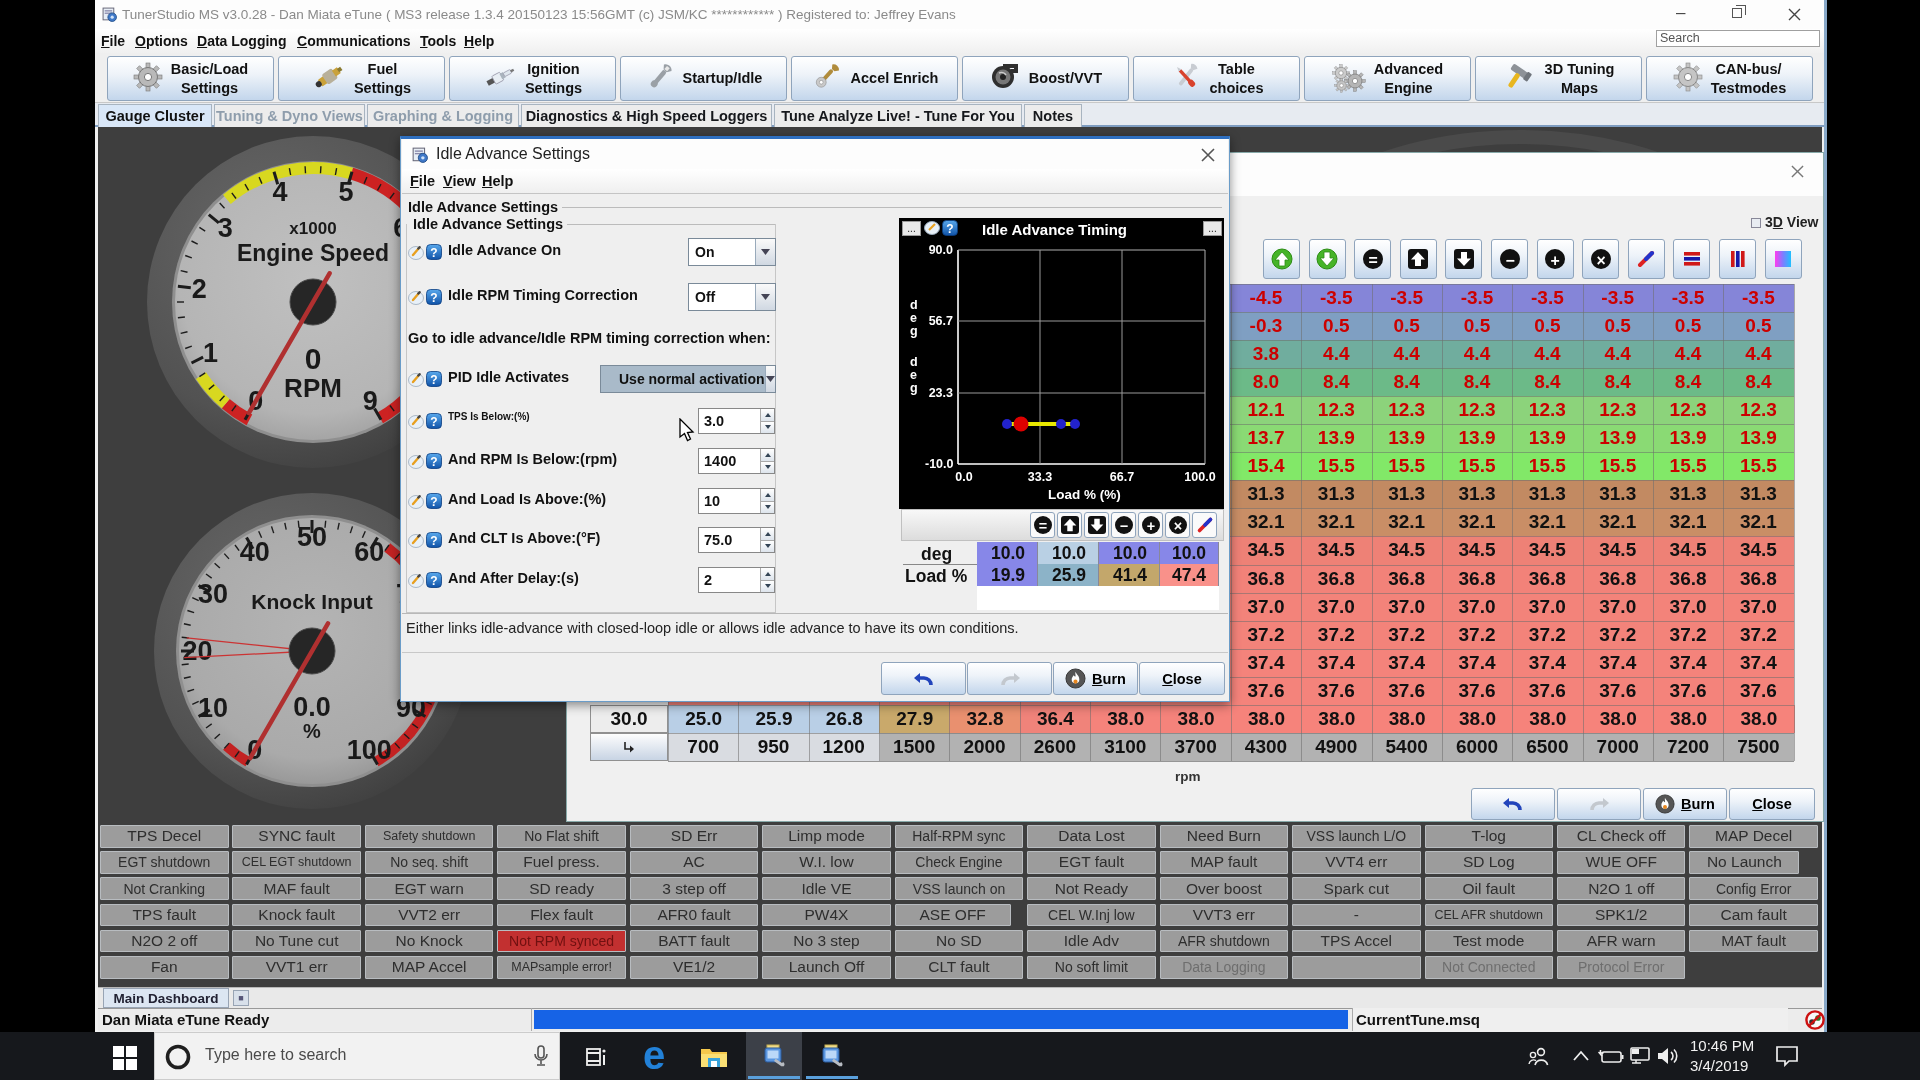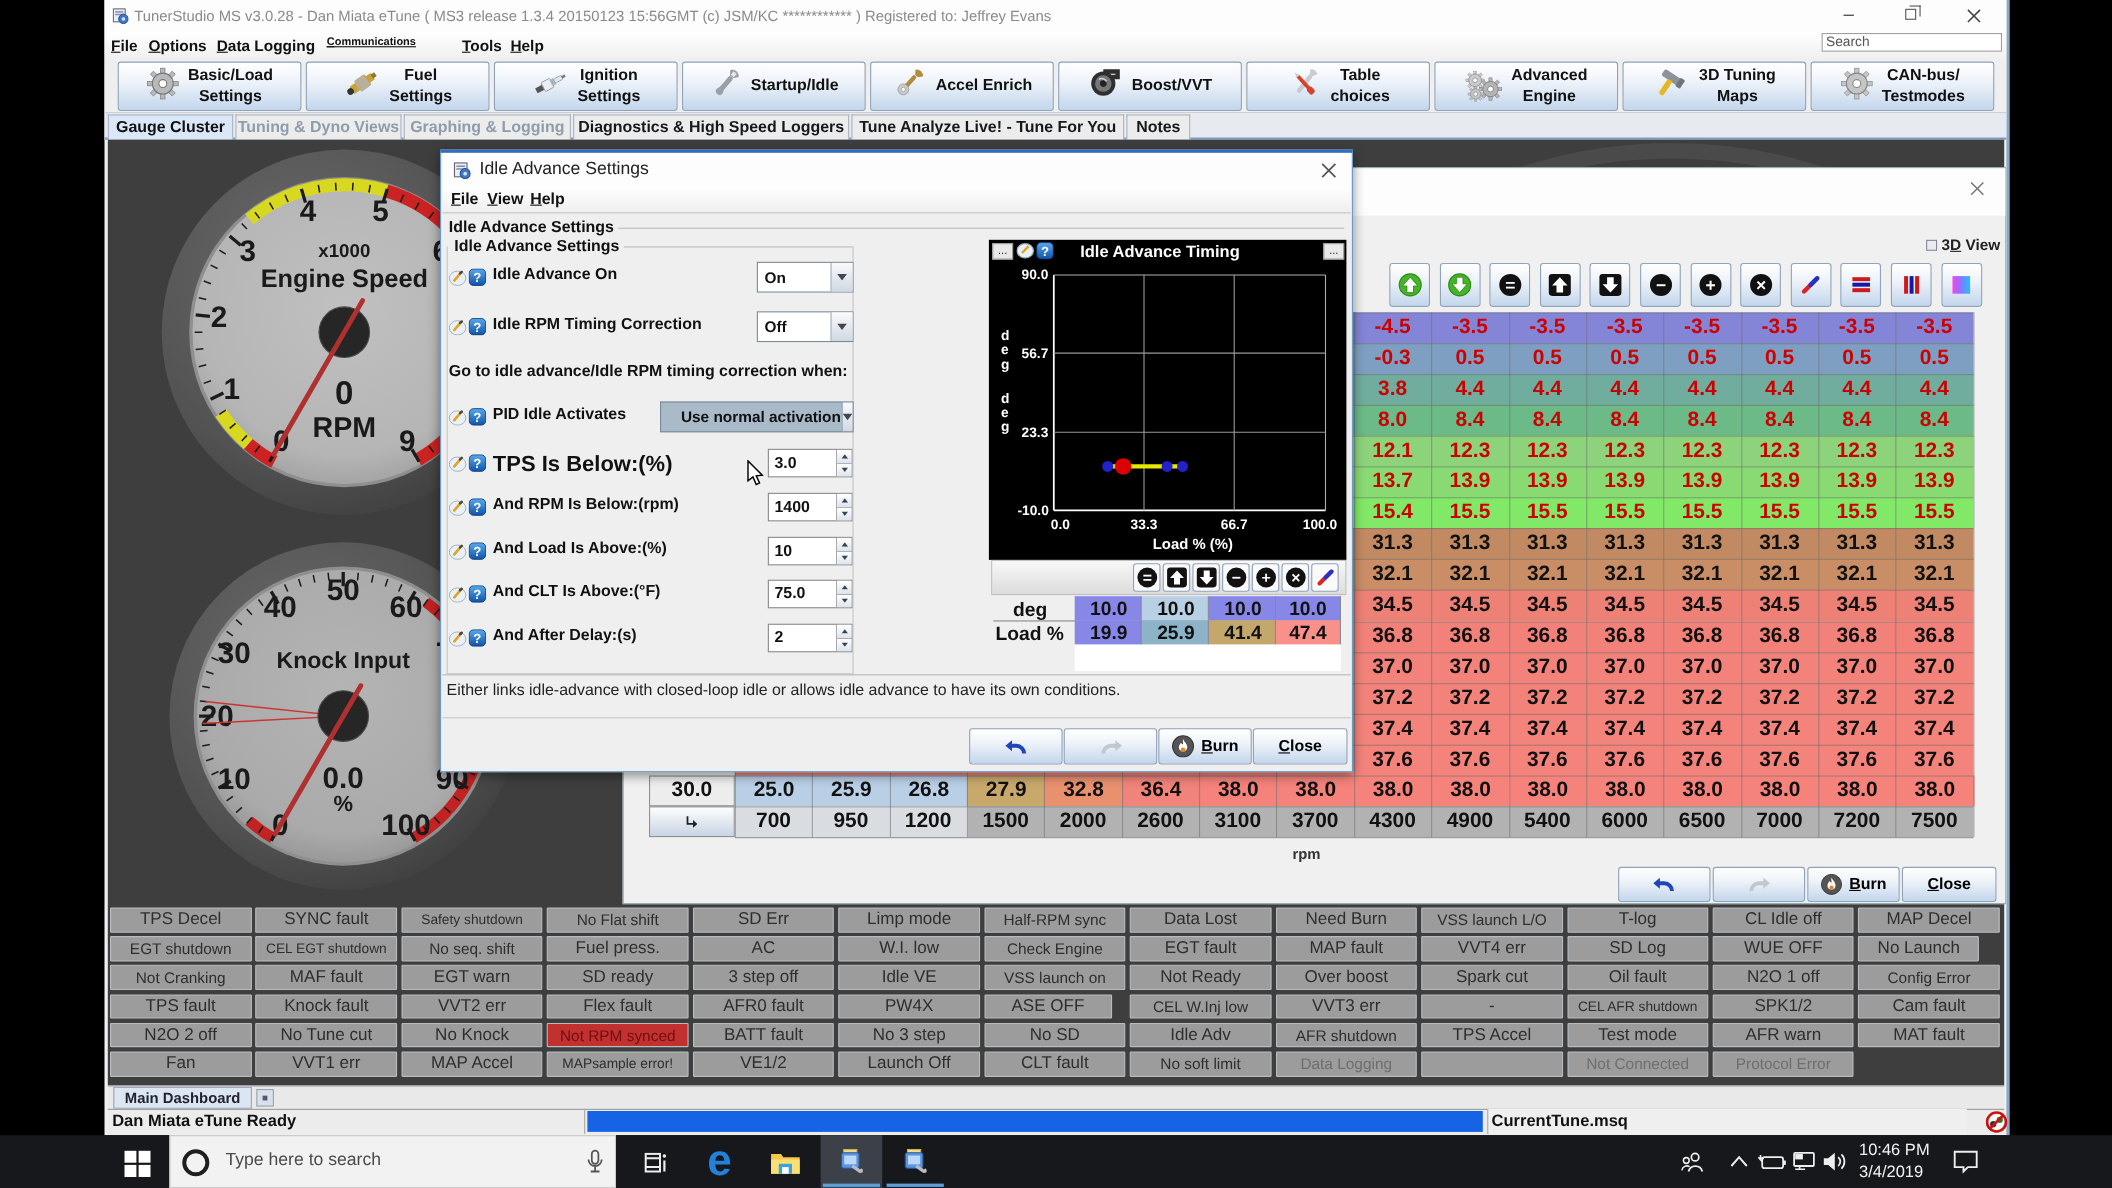--- a/index.html
+++ b/index.html
@@ -21,21 +21,21 @@
 <div class="abs" style="left:1676px;top:3px;white-space:nowrap;font-size:17px;color:#444;">–</div>
 <div class="abs" style="left:1732px;top:8px;width:10px;height:10px;border:1.4px solid #555"></div>
 <div class="abs" style="left:1735.5px;top:5px;width:10px;height:10px;border:1.4px solid #555;border-left:none;border-bottom:none"></div>
 <svg class="abs" style="left:1788px;top:8px" width="13" height="13" viewBox="0 0 13 13">
     <path d="M1 1 L12 12 M12 1 L1 12" stroke="#444" stroke-width="1.4"></path>
   </svg>
 <div class="abs" style="left:95px;top:29px;width:1729px;height:24px;background:linear-gradient(#ffffff,#f0f0f0);"></div>
 <div class="abs" style="left:101px;top:33px;white-space:nowrap;font-size:14px;font-weight:bold;color:#111;"><u>F</u>ile</div>
 <div class="abs" style="left:135px;top:33px;white-space:nowrap;font-size:14px;font-weight:bold;color:#111;"><u>O</u>ptions</div>
 <div class="abs" style="left:197px;top:33px;white-space:nowrap;font-size:14px;font-weight:bold;color:#111;"><u>D</u>ata Logging</div>
-<div class="abs" style="left:297px;top:33px;white-space:nowrap;font-size:10px;font-weight:bold;color:#111;text-decoration:underline;"><u>C</u>ommunications</div>
+<div class="abs" style="left:297px;top:33px;white-space:nowrap;font-size:14px;font-weight:bold;color:#111;"><u>C</u>ommunications</div>
 <div class="abs" style="left:420px;top:33px;white-space:nowrap;font-size:14px;font-weight:bold;color:#111;"><u>T</u>ools</div>
 <div class="abs" style="left:464px;top:33px;white-space:nowrap;font-size:14px;font-weight:bold;color:#111;"><u>H</u>elp</div>
 <div class="abs" style="left:1656px;top:30px;width:164px;height:17px;background:#fff;border:1px solid #a0a0a0;"></div>
 <div class="abs" style="left:1660px;top:31px;white-space:nowrap;font-size:12.5px;color:#555;">Search</div>
 <div class="abs" style="left:95px;top:53px;width:1729px;height:50px;background:#efefef;border-bottom:1px solid #c8c8c8;"></div>
 <div class="abs btn grad" style="left:107px;top:56px;width:167px;height:45px;">
     <div style="margin-right:8px"><svg width="30" height="30" viewBox="0 0 30 30">
         <rect x="13" y="1" width="4" height="28" fill="#b9b9b9" stroke="#777" stroke-width="0.6" transform="rotate(0 15 15)"></rect>
         <rect x="13" y="1" width="4" height="28" fill="#b9b9b9" stroke="#777" stroke-width="0.6" transform="rotate(45 15 15)"></rect>
         <rect x="13" y="1" width="4" height="28" fill="#b9b9b9" stroke="#777" stroke-width="0.6" transform="rotate(90 15 15)"></rect>
@@ -357,21 +357,21 @@
 <div class="abs" style="left:232.45px;top:825.0px;width:128.5px;height:22.5px;background:#9c9c9c;border:1px solid #b8bcc0;border-radius:1px;display:flex;align-items:center;justify-content:center;font-size:15.5px;color:#2e2e2e;">SYNC fault</div>
 <div class="abs" style="left:364.9px;top:825.0px;width:128.5px;height:22.5px;background:#9c9c9c;border:1px solid #b8bcc0;border-radius:1px;display:flex;align-items:center;justify-content:center;font-size:12.5px;color:#2e2e2e;">Safety shutdown</div>
 <div class="abs" style="left:497.34999999999997px;top:825.0px;width:128.5px;height:22.5px;background:#9c9c9c;border:1px solid #b8bcc0;border-radius:1px;display:flex;align-items:center;justify-content:center;font-size:14px;color:#2e2e2e;">No Flat shift</div>
 <div class="abs" style="left:629.8px;top:825.0px;width:128.5px;height:22.5px;background:#9c9c9c;border:1px solid #b8bcc0;border-radius:1px;display:flex;align-items:center;justify-content:center;font-size:15.5px;color:#2e2e2e;">SD Err</div>
 <div class="abs" style="left:762.25px;top:825.0px;width:128.5px;height:22.5px;background:#9c9c9c;border:1px solid #b8bcc0;border-radius:1px;display:flex;align-items:center;justify-content:center;font-size:15.5px;color:#2e2e2e;">Limp mode</div>
 <div class="abs" style="left:894.6999999999999px;top:825.0px;width:128.5px;height:22.5px;background:#9c9c9c;border:1px solid #b8bcc0;border-radius:1px;display:flex;align-items:center;justify-content:center;font-size:14px;color:#2e2e2e;">Half-RPM sync</div>
 <div class="abs" style="left:1027.1499999999999px;top:825.0px;width:128.5px;height:22.5px;background:#9c9c9c;border:1px solid #b8bcc0;border-radius:1px;display:flex;align-items:center;justify-content:center;font-size:15.5px;color:#2e2e2e;">Data Lost</div>
 <div class="abs" style="left:1159.6px;top:825.0px;width:128.5px;height:22.5px;background:#9c9c9c;border:1px solid #b8bcc0;border-radius:1px;display:flex;align-items:center;justify-content:center;font-size:15.5px;color:#2e2e2e;">Need Burn</div>
 <div class="abs" style="left:1292.05px;top:825.0px;width:128.5px;height:22.5px;background:#9c9c9c;border:1px solid #b8bcc0;border-radius:1px;display:flex;align-items:center;justify-content:center;font-size:14px;color:#2e2e2e;">VSS launch L/O</div>
 <div class="abs" style="left:1424.5px;top:825.0px;width:128.5px;height:22.5px;background:#9c9c9c;border:1px solid #b8bcc0;border-radius:1px;display:flex;align-items:center;justify-content:center;font-size:15.5px;color:#2e2e2e;">T-log</div>
-<div class="abs" style="left:1556.9499999999998px;top:825.0px;width:128.5px;height:22.5px;background:#9c9c9c;border:1px solid #b8bcc0;border-radius:1px;display:flex;align-items:center;justify-content:center;font-size:15.5px;color:#2e2e2e;">CL Idle off</div>
+<div class="abs" style="left:1556.9499999999998px;top:825.0px;width:128.5px;height:22.5px;background:#9c9c9c;border:1px solid #b8bcc0;border-radius:1px;display:flex;align-items:center;justify-content:center;font-size:15.5px;color:#2e2e2e;">CL Check off</div>
 <div class="abs" style="left:1689.3999999999999px;top:825.0px;width:128.5px;height:22.5px;background:#9c9c9c;border:1px solid #b8bcc0;border-radius:1px;display:flex;align-items:center;justify-content:center;font-size:15.5px;color:#2e2e2e;">MAP Decel</div>
 <div class="abs" style="left:100.0px;top:851.2px;width:128.5px;height:22.5px;background:#9c9c9c;border:1px solid #b8bcc0;border-radius:1px;display:flex;align-items:center;justify-content:center;font-size:14px;color:#2e2e2e;">EGT shutdown</div>
 <div class="abs" style="left:232.45px;top:851.2px;width:128.5px;height:22.5px;background:#9c9c9c;border:1px solid #b8bcc0;border-radius:1px;display:flex;align-items:center;justify-content:center;font-size:12.5px;color:#2e2e2e;">CEL EGT shutdown</div>
 <div class="abs" style="left:364.9px;top:851.2px;width:128.5px;height:22.5px;background:#9c9c9c;border:1px solid #b8bcc0;border-radius:1px;display:flex;align-items:center;justify-content:center;font-size:14px;color:#2e2e2e;">No seq. shift</div>
 <div class="abs" style="left:497.34999999999997px;top:851.2px;width:128.5px;height:22.5px;background:#9c9c9c;border:1px solid #b8bcc0;border-radius:1px;display:flex;align-items:center;justify-content:center;font-size:15.5px;color:#2e2e2e;">Fuel press.</div>
 <div class="abs" style="left:629.8px;top:851.2px;width:128.5px;height:22.5px;background:#9c9c9c;border:1px solid #b8bcc0;border-radius:1px;display:flex;align-items:center;justify-content:center;font-size:15.5px;color:#2e2e2e;">AC</div>
 <div class="abs" style="left:762.25px;top:851.2px;width:128.5px;height:22.5px;background:#9c9c9c;border:1px solid #b8bcc0;border-radius:1px;display:flex;align-items:center;justify-content:center;font-size:15.5px;color:#2e2e2e;">W.I. low</div>
 <div class="abs" style="left:894.6999999999999px;top:851.2px;width:128.5px;height:22.5px;background:#9c9c9c;border:1px solid #b8bcc0;border-radius:1px;display:flex;align-items:center;justify-content:center;font-size:14px;color:#2e2e2e;">Check Engine</div>
 <div class="abs" style="left:1027.1499999999999px;top:851.2px;width:128.5px;height:22.5px;background:#9c9c9c;border:1px solid #b8bcc0;border-radius:1px;display:flex;align-items:center;justify-content:center;font-size:15.5px;color:#2e2e2e;">EGT fault</div>
 <div class="abs" style="left:1159.6px;top:851.2px;width:128.5px;height:22.5px;background:#9c9c9c;border:1px solid #b8bcc0;border-radius:1px;display:flex;align-items:center;justify-content:center;font-size:15.5px;color:#2e2e2e;">MAP fault</div>
@@ -984,21 +984,21 @@
 <div class="abs" style="left:426px;top:413px"><svg width="16" height="16" viewBox="0 0 16 16">
       <defs>
         <linearGradient id="qg" x1="0" y1="0" x2="0" y2="1">
           <stop offset="0" stop-color="#58a8ec"></stop>
           <stop offset="1" stop-color="#1053a8"></stop>
         </linearGradient>
       </defs>
       <rect x="0.5" y="0.5" width="15" height="15" rx="4" fill="url(#qg)" stroke="#0a3c80" stroke-width="0.8"></rect>
       <text x="8" y="8.6" fill="#fff" font-size="12" font-weight="bold" text-anchor="middle" dominant-baseline="central" font-family="Liberation Sans, sans-serif">?</text>
     </svg></div>
-<div class="abs" style="left:448px;top:411px;white-space:nowrap;font-size:20px;font-weight:bold;color:#111;">TPS Is Below:(%)</div>
+<div class="abs" style="left:448px;top:411px;white-space:nowrap;font-size:10px;font-weight:bold;color:#111;">TPS Is Below:(%)</div>
 <div class="abs" style="left:698px;top:408px;width:77px;height:26px;border:1px solid #888;background:#fff;display:flex;align-items:stretch;">
     <div style="flex:1;font-size:14.5px;font-weight:bold;color:#111;padding-left:5px;display:flex;align-items:center">3.0</div>
     <div style="width:14px;display:flex;flex-direction:column;border-left:1px solid #aaa">
       <div style="flex:1;background:linear-gradient(#fff,#dde4ec);border-bottom:1px solid #aaa;display:flex;align-items:center;justify-content:center">
         <svg width="6" height="4" viewBox="0 0 6 4">
           <path d="M0 4 h6 L3 0 Z" fill="#345"></path>
         </svg>
       </div>
       <div style="flex:1;background:linear-gradient(#fff,#dde4ec);display:flex;align-items:center;justify-content:center">
         <svg width="6" height="4" viewBox="0 0 6 4">

